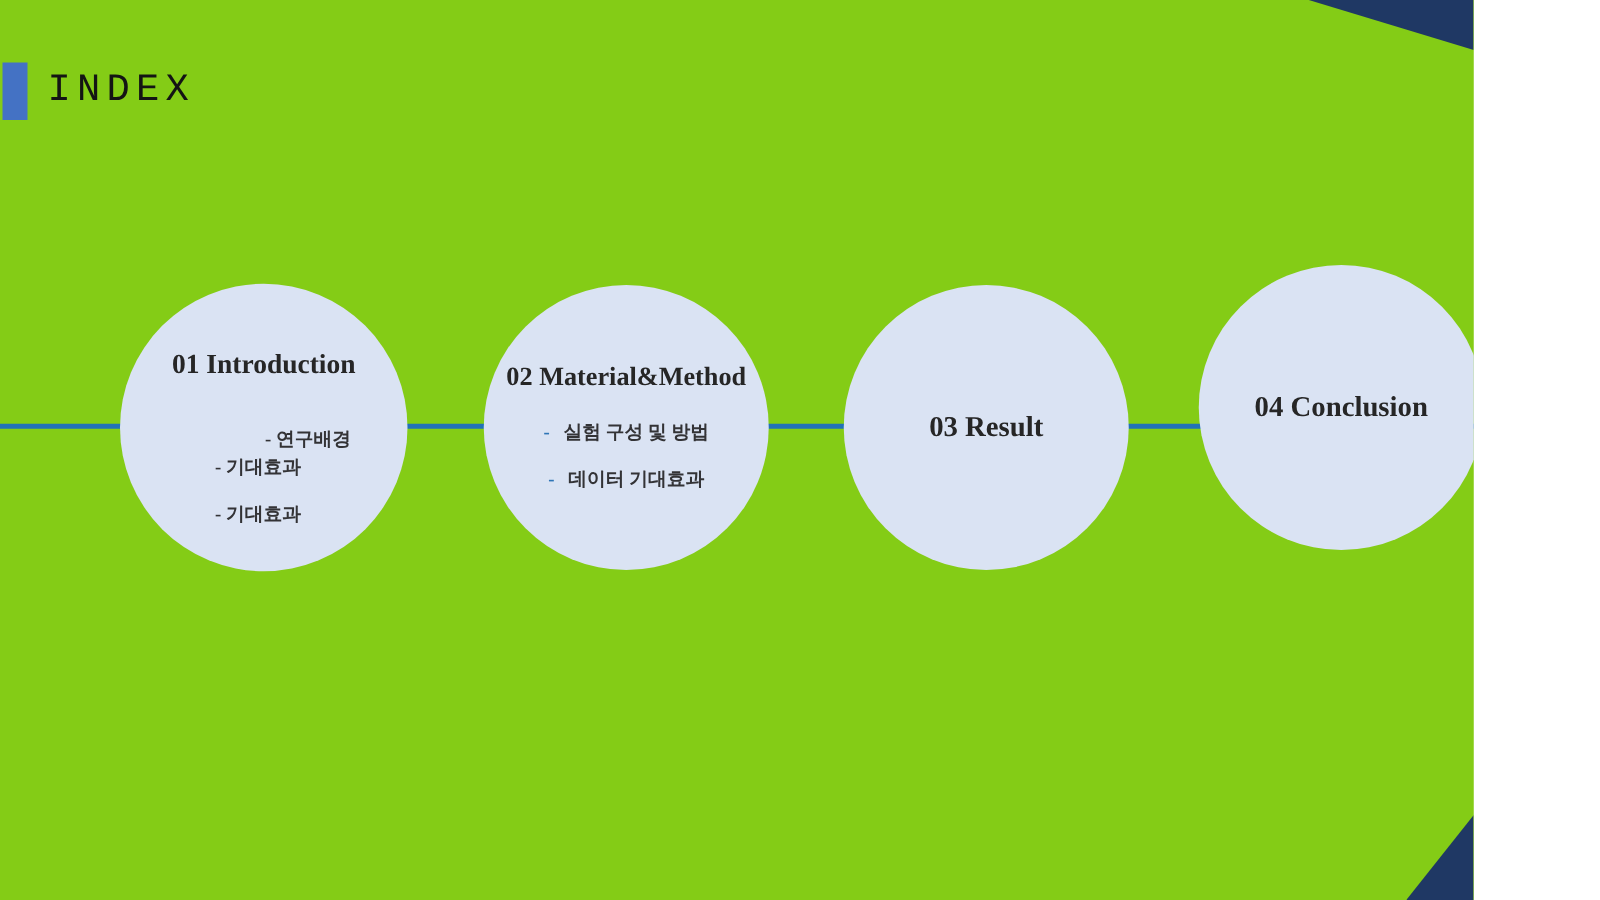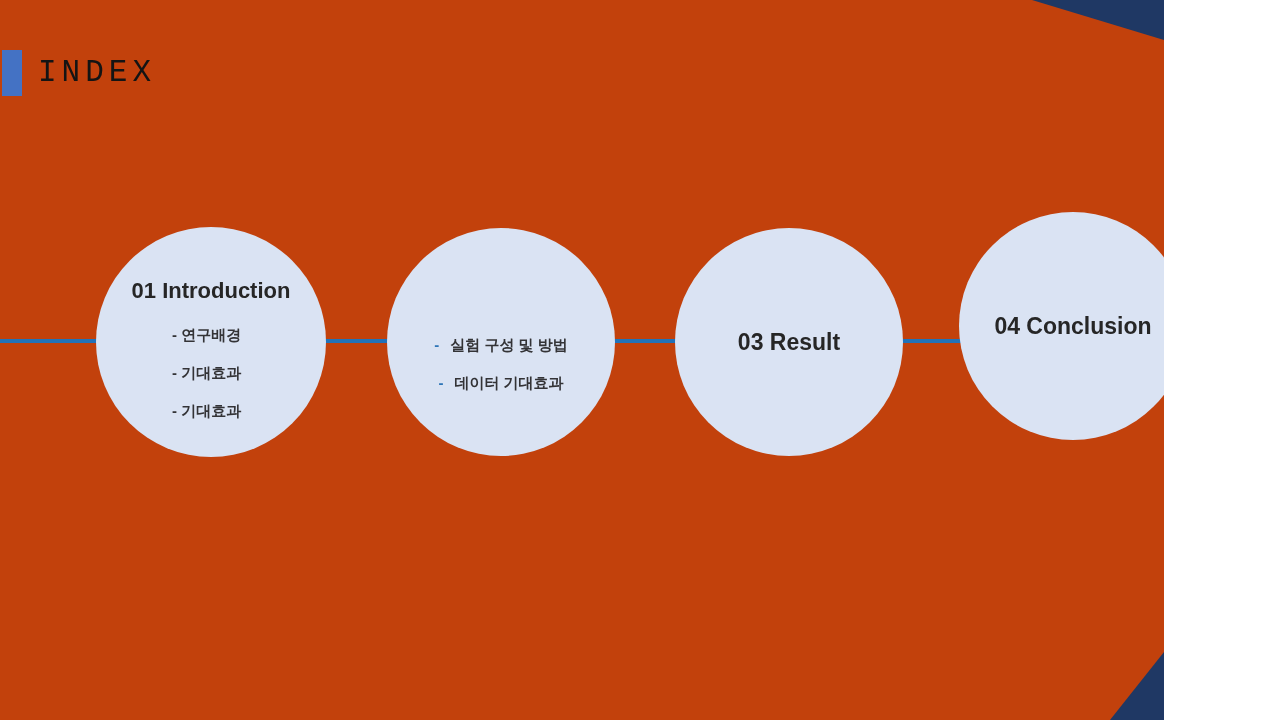--- a/index.html
+++ b/index.html
@@ -1,22 +1,23 @@
 <!DOCTYPE html>
 <html><head>
 <meta charset="utf-8">
 <style>
   html, body { margin: 0; padding: 0; background: #ffffff; }
   .slide {
     position: relative;
     width: 1164px;
     height: 720px;
-    background: #c2410c;
+    background: #84cc16;
     overflow: hidden;
     font-family: "Liberation Sans", "DejaVu Sans", sans-serif;
+    padding-left: 15px;
   }
 
   
   .accent-bar {
     position: absolute;
     left: 2px; top: 50px;
     width: 20px; height: 46px;
     background: #4472C4;
   }
   .slide-title {
@@ -36,20 +37,21 @@
     left: 0; top: 339px;
     width: 1280px; height: 4px;
     background: #2272B8;
   }
 
   
   .toc-circle {
     position: absolute;
     border-radius: 50%;
     background: #DAE3F3;
+    font-family: Liberation Serif, serif;
   }
   .circle-1 { left: 96px;  top: 227px; width: 230px; height: 230px; }
   .circle-2 { left: 387px; top: 228px; width: 228px; height: 228px; }
   .circle-3 { left: 675px; top: 228px; width: 228px; height: 228px; }
   .circle-4 { left: 959px; top: 212px; width: 228px; height: 228px; }
 
   .circle-title {
     position: absolute;
     left: 0; width: 100%;
     text-align: center;
@@ -73,21 +75,21 @@
   }
 
   .sub-item {
     position: absolute;
     font-size: 15px;
     font-weight: 600;
     color: #333336;
     white-space: nowrap;
   }
   .circle-1 .sub-item { left: 76px; }
-  .c1-s0 { top: 99px; }
+  .c1-s0 { top: 115px; margin-left: 40px; }
   .c1-s1 { top: 137px; }
   .c1-s2 { top: 175px; }
 
   .sub-item-row {
     position: absolute;
     left: 0; width: 100%;
     display: flex;
     justify-content: center;
     align-items: baseline;
     gap: 11px;
@@ -130,20 +132,21 @@
   <div class="timeline-line"></div>
 
   <div class="toc-circle circle-1">
     <div class="circle-title">01 Introduction</div>
     <div class="sub-item c1-s0">- 연구배경</div>
     <div class="sub-item c1-s1">- 기대효과</div>
     <div class="sub-item c1-s2">- 기대효과</div>
   </div>
 
   <div class="toc-circle circle-2">
+    <div class="circle-title">02 Material&amp;Method</div>
     <div class="sub-item-row c2-s0">
       <span class="sub-dash">-</span>
       <span>실험 구성 및 방법</span>
     </div>
     <div class="sub-item-row c2-s1">
       <span class="sub-dash">-</span>
       <span>데이터 기대효과</span>
     </div>
   </div>
 

